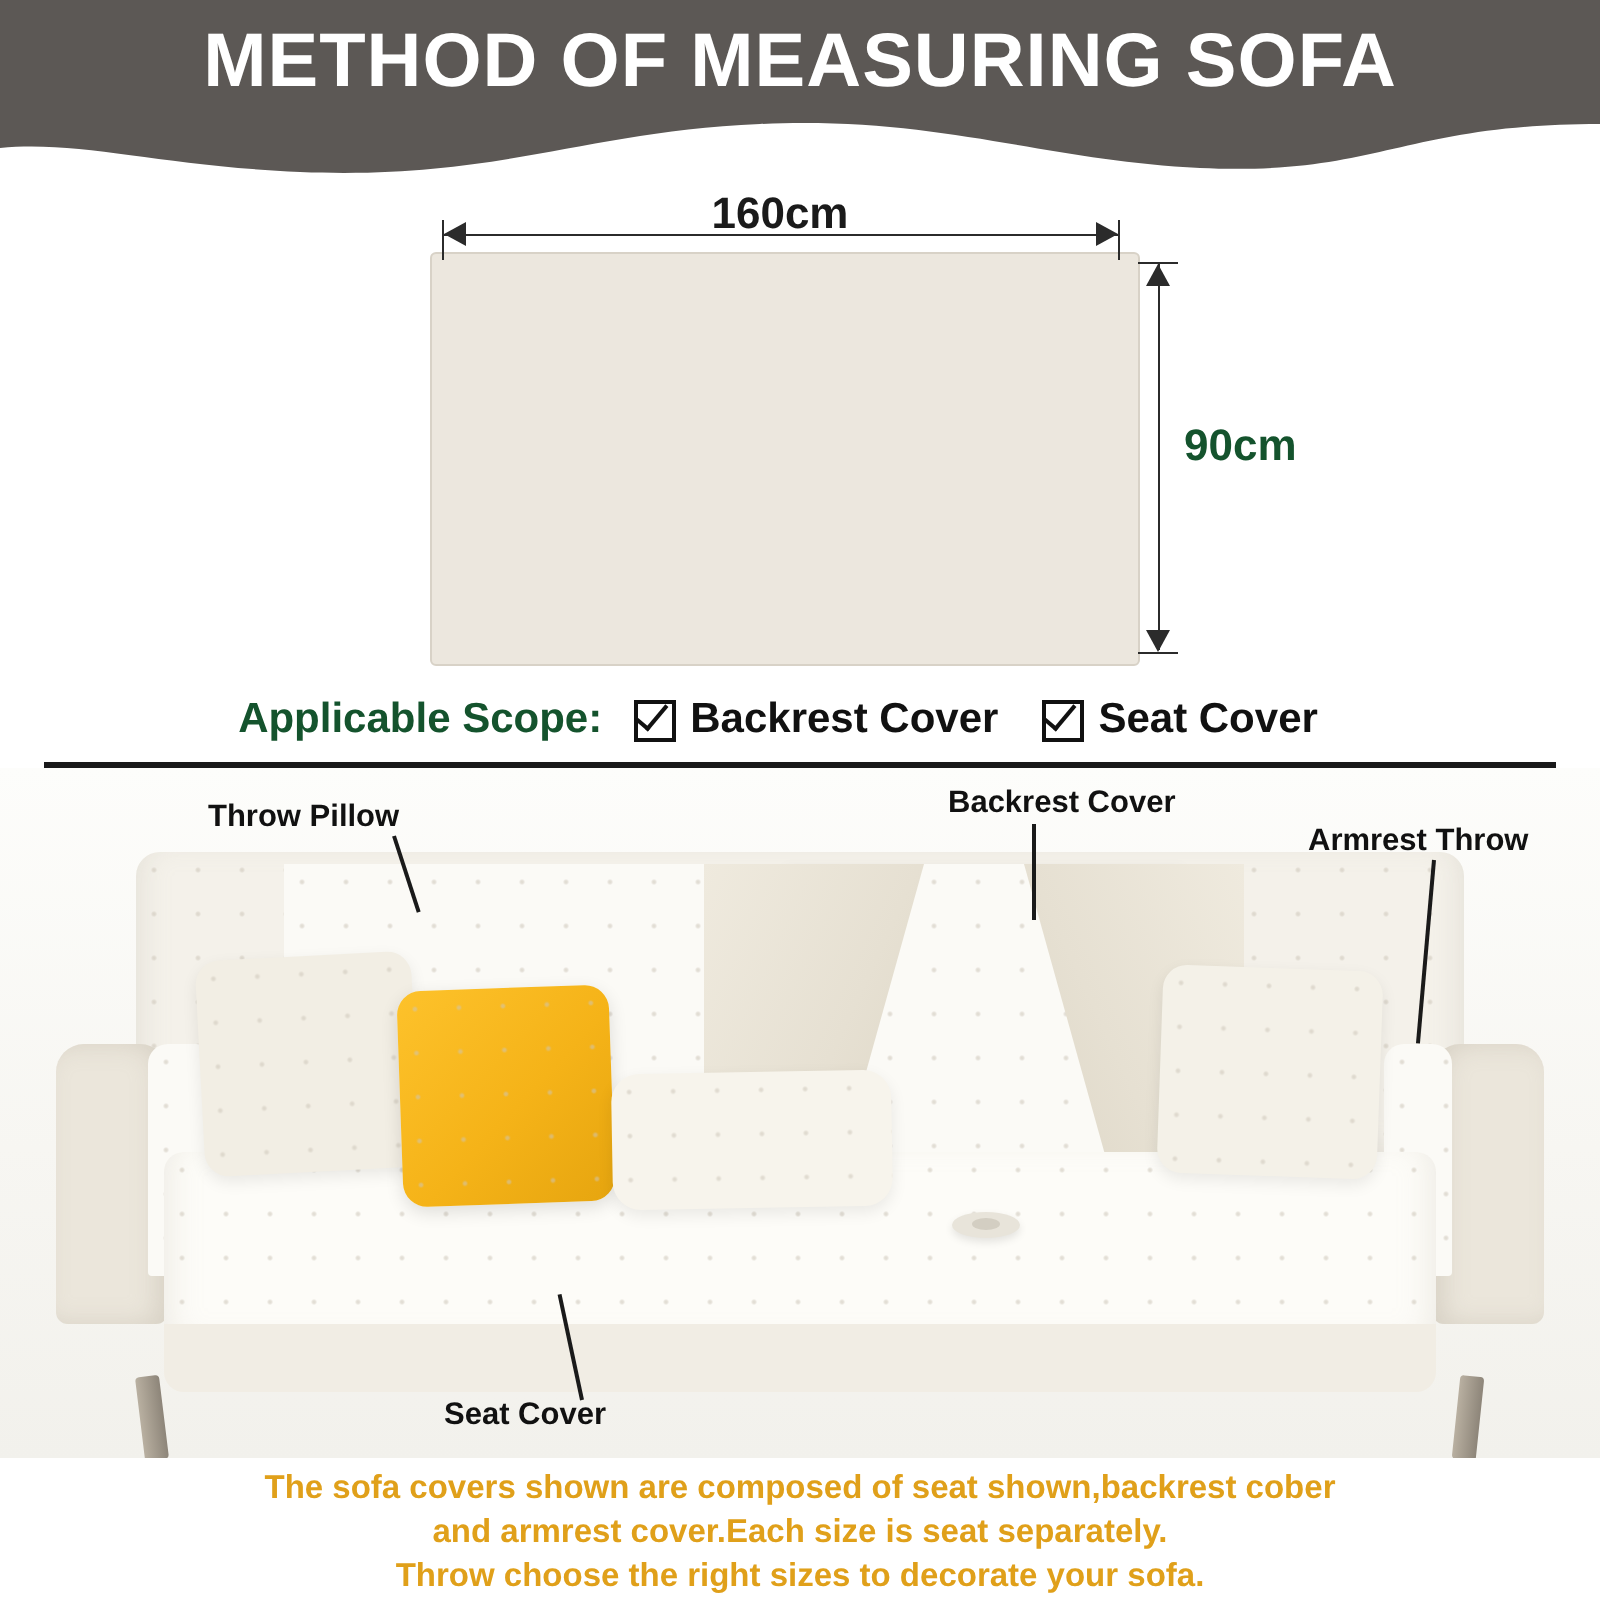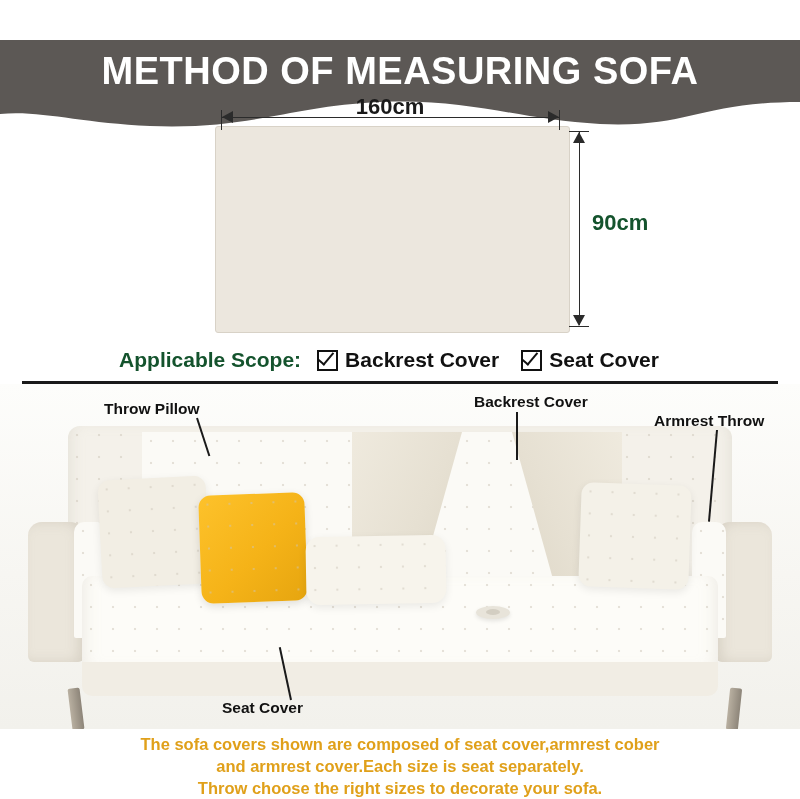--- a/index.html
+++ b/index.html
@@ -16,21 +16,20 @@
   }
 
   
   .header {
     position: absolute;
     left: 0;
     top: 0;
     width: 800px;
     height: 92px;
     overflow: hidden;
-    margin-top: 40px;
   }
   .header-bg {
     position: absolute;
     left: 0;
     top: 0;
     width: 800px;
     height: 92px;
   }
   .header-title {
     position: absolute;
@@ -547,16 +546,16 @@
 <div class="callout c-backrest">Backrest Cover</div>
 <div class="lead" style="left:516px; top:412px; width:2px; height:48px;"></div>
 
 <div class="callout c-armrest">Armrest Throw</div>
 <div class="lead" style="left:716px; top:430px; width:2px; height:92px; transform: rotate(5deg); transform-origin: top center;"></div>
 
 <div class="callout c-seat">Seat Cover</div>
 <div class="lead" style="left:290px; top:646px; width:2px; height:54px; transform: rotate(-12deg); transform-origin: bottom center;"></div>
 
 <div class="caption">
-  <div>The sofa covers shown are composed of seat cover,armrest cober</div>
+  <div>The sofa covers shown are composed of seat shown,backrest cober</div>
   <div>and armrest cover.Each size is seat separately.</div>
   <div>Throw choose the right sizes to decorate your sofa.</div>
 </div>
 
 </body></html>

